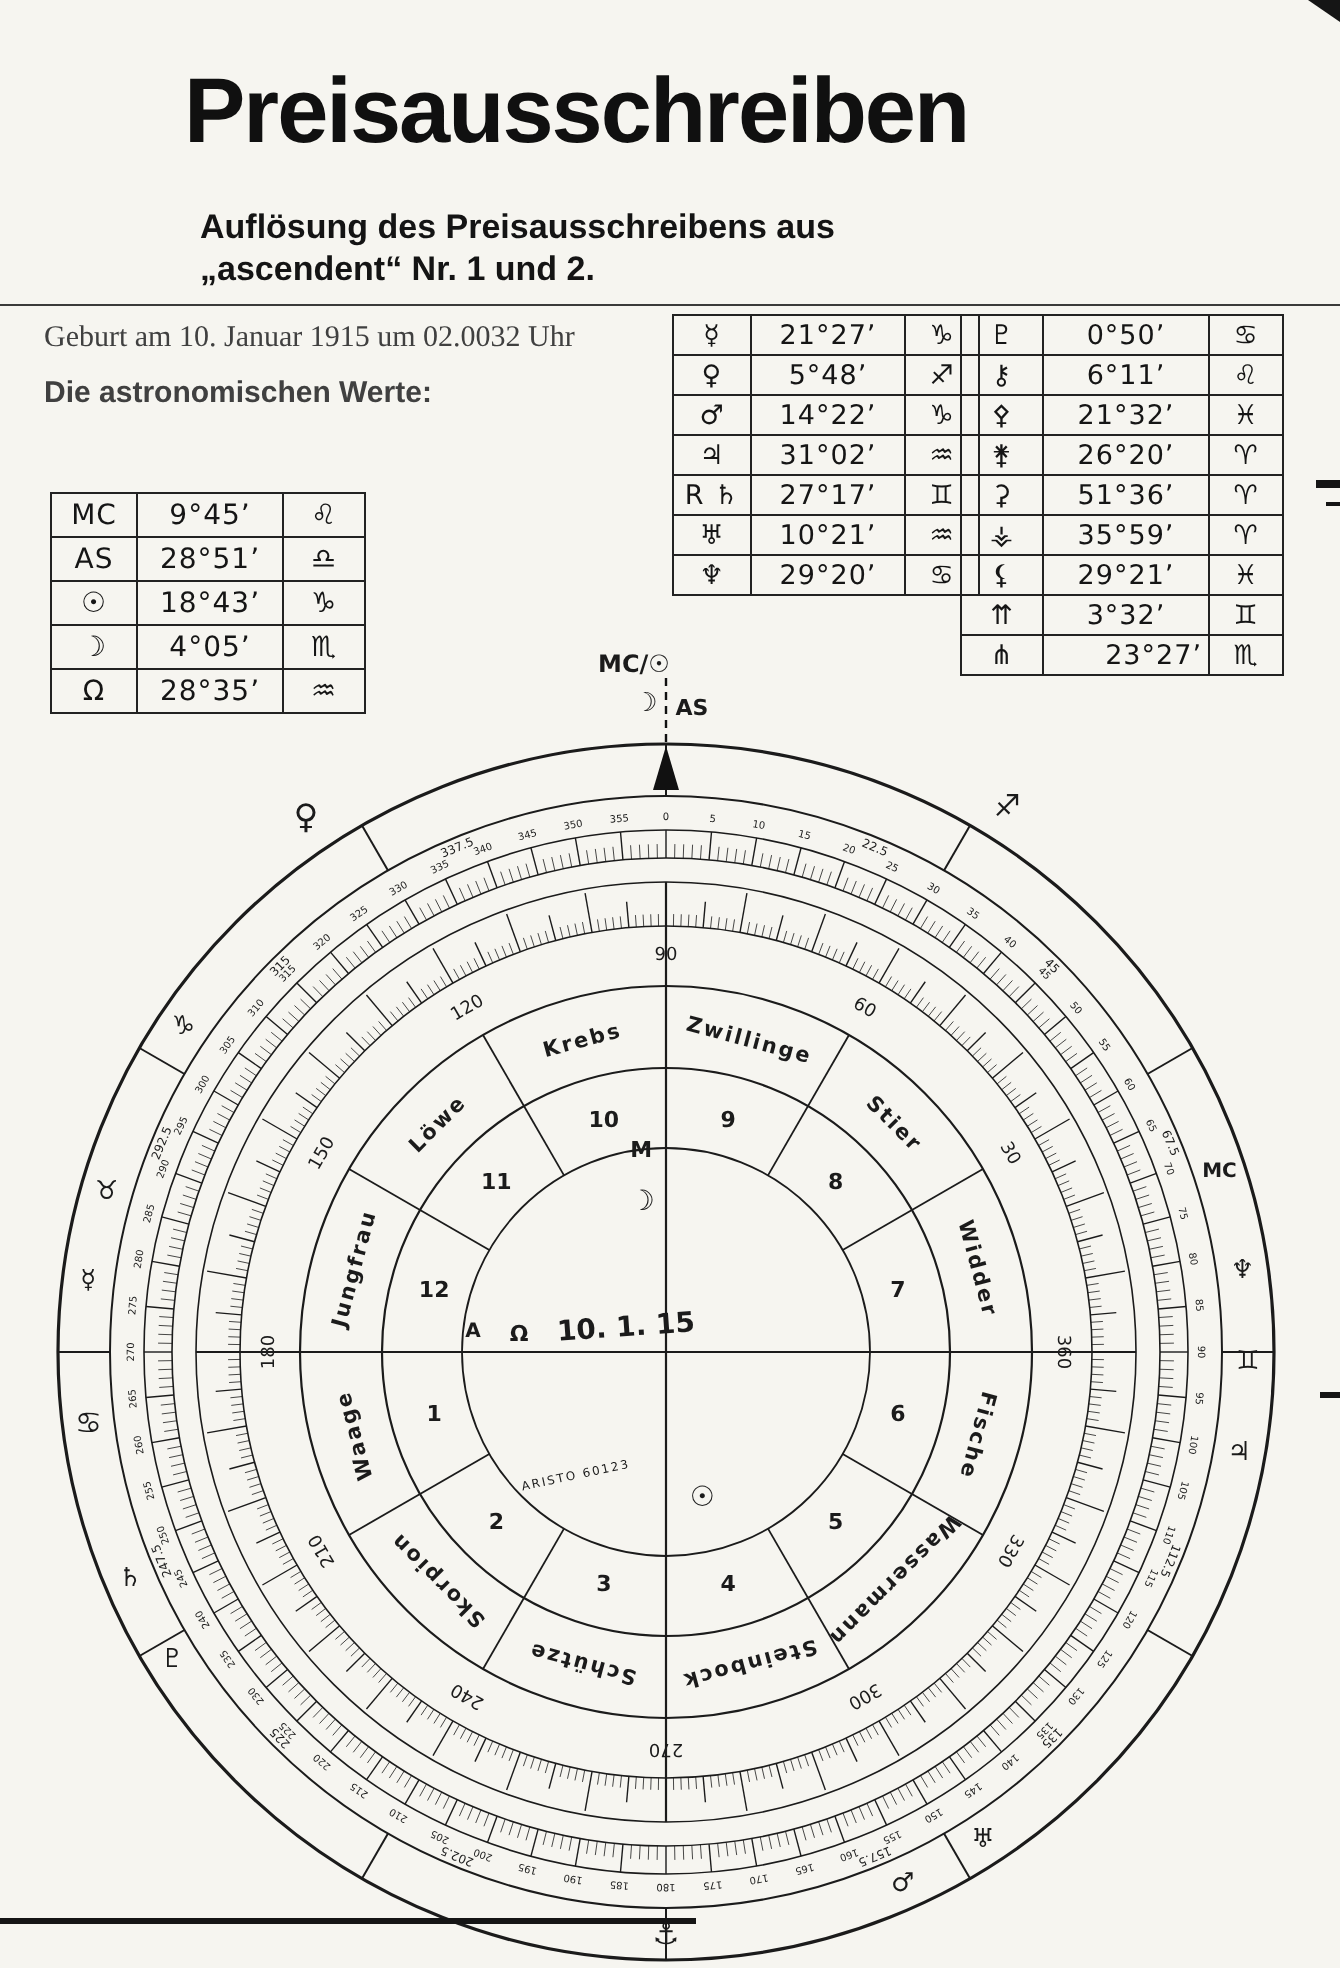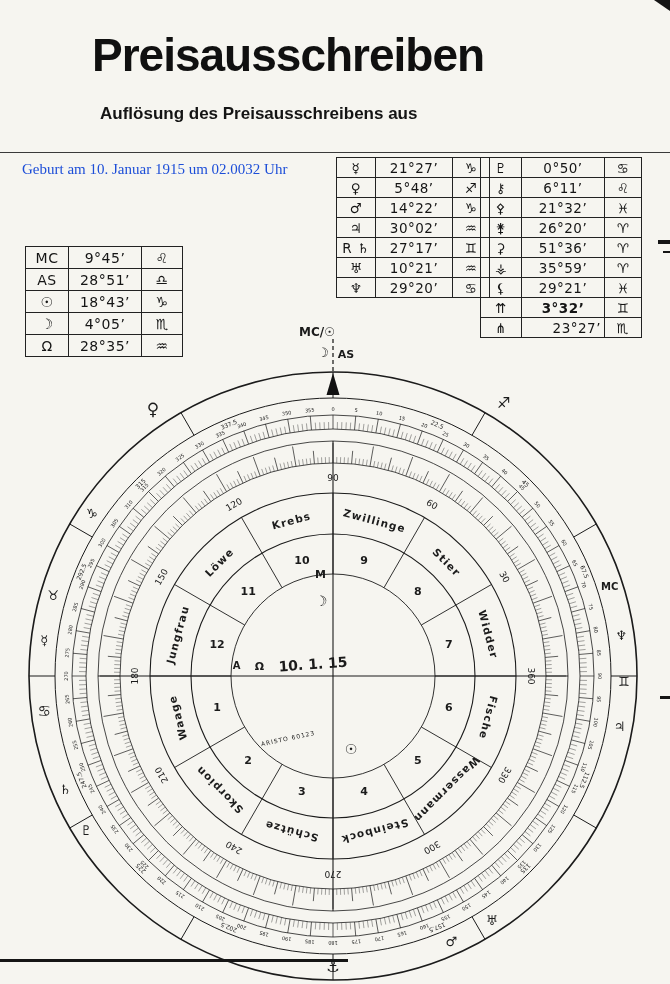--- a/index.html
+++ b/index.html
@@ -9,21 +9,21 @@
     font-family:"Liberation Sans",sans-serif;
   }
   .title{
     position:absolute;left:92px;top:28px;
     font-family:"Liberation Sans",sans-serif;
     font-weight:900;font-size:46px;letter-spacing:-1px;color:#101010;
   }
   .subtitle{position:absolute;left:100px;top:103px;font-weight:bold;font-size:17px;line-height:21px;color:#141414;}
   .rule{position:absolute;top:152px;left:0;width:670px;height:1px;background:#3a3a3a;}
   .birth{position:absolute;left:22px;top:160px;width:305px;
-    font-family:"Liberation Serif",serif;font-size:15px;line-height:19px;color:#1d4ed8;}
+    font-family:"Liberation Serif",serif;font-size:15px;line-height:19px;color:#404040;}
   .birth .vals{margin-top:8px;font-family:"Liberation Sans",sans-serif;font-weight:bold;font-size:15px;}
   .tbl{position:absolute;}
   .tbl table{border-collapse:collapse;background:transparent;}
   .tbl td{
     border:1.4px solid #222;text-align:center;vertical-align:middle;
     font-family:"DejaVu Sans",sans-serif;color:#151515;padding:0 3px;letter-spacing:.5px;
   }
   #tbl-left{left:25px;top:246px;}
   #tbl-left td{height:21px;font-size:14px;}
   #tbl-mid{left:336px;top:157px;}
@@ -41,26 +41,28 @@
 </style>
 </head>
 <body>
 
 <div class="page">
 
   <div class="title">Preisausschreiben</div>
 
   <div class="subtitle">
     <div>Auflösung des Preisausschreibens aus</div>
+    <div>„ascendent“ Nr. 1 und 2.</div>
   </div>
 
   <div class="rule"></div>
 
   <div class="birth">
     <div>Geburt am 10. Januar 1915 um 02.0032 Uhr</div>
+    <div class="vals">Die astronomischen Werte:</div>
   </div>
 
   <div id="tbl-left" class="tbl">
       <table>
         <tbody>
           <tr>
             <td style="width: 36px;">MC</td>
             <td style="width: 66px;">9°45’</td>
             <td style="width: 34px;">♌</td>
           </tr>
@@ -100,21 +102,21 @@
             <td style="width: 70px;">5°48’</td>
             <td style="width: 30px;">♐</td>
           </tr>
           <tr>
             <td style="width: 32px;">♂</td>
             <td style="width: 70px;">14°22’</td>
             <td style="width: 30px;">♑</td>
           </tr>
           <tr>
             <td style="width: 32px;">♃</td>
-            <td style="width: 70px;">30°02’</td>
+            <td style="width: 70px;">31°02’</td>
             <td style="width: 30px;">♒</td>
           </tr>
           <tr>
             <td style="width: 32px;">R ♄</td>
             <td style="width: 70px;">27°17’</td>
             <td style="width: 30px;">♊</td>
           </tr>
           <tr>
             <td style="width: 32px;">♅</td>
             <td style="width: 70px;">10°21’</td>
@@ -161,21 +163,21 @@
             <td style="width: 76px;">35°59’</td>
             <td style="width: 30px;">♈</td>
           </tr>
           <tr>
             <td style="width: 34px;">⚸</td>
             <td style="width: 76px;">29°21’</td>
             <td style="width: 30px;">♓</td>
           </tr>
           <tr>
             <td style="width: 34px;">⇈</td>
-            <td style="width: 76px; font-weight: bold;">3°32’</td>
+            <td style="width: 76px;">3°32’</td>
             <td style="width: 30px;">♊</td>
           </tr>
           <tr>
             <td style="width: 34px;">⋔</td>
             <td style="width: 76px; text-align: right;">23°27’</td>
             <td style="width: 30px;">♏</td>
           </tr>
         </tbody>
       </table>
     </div>

